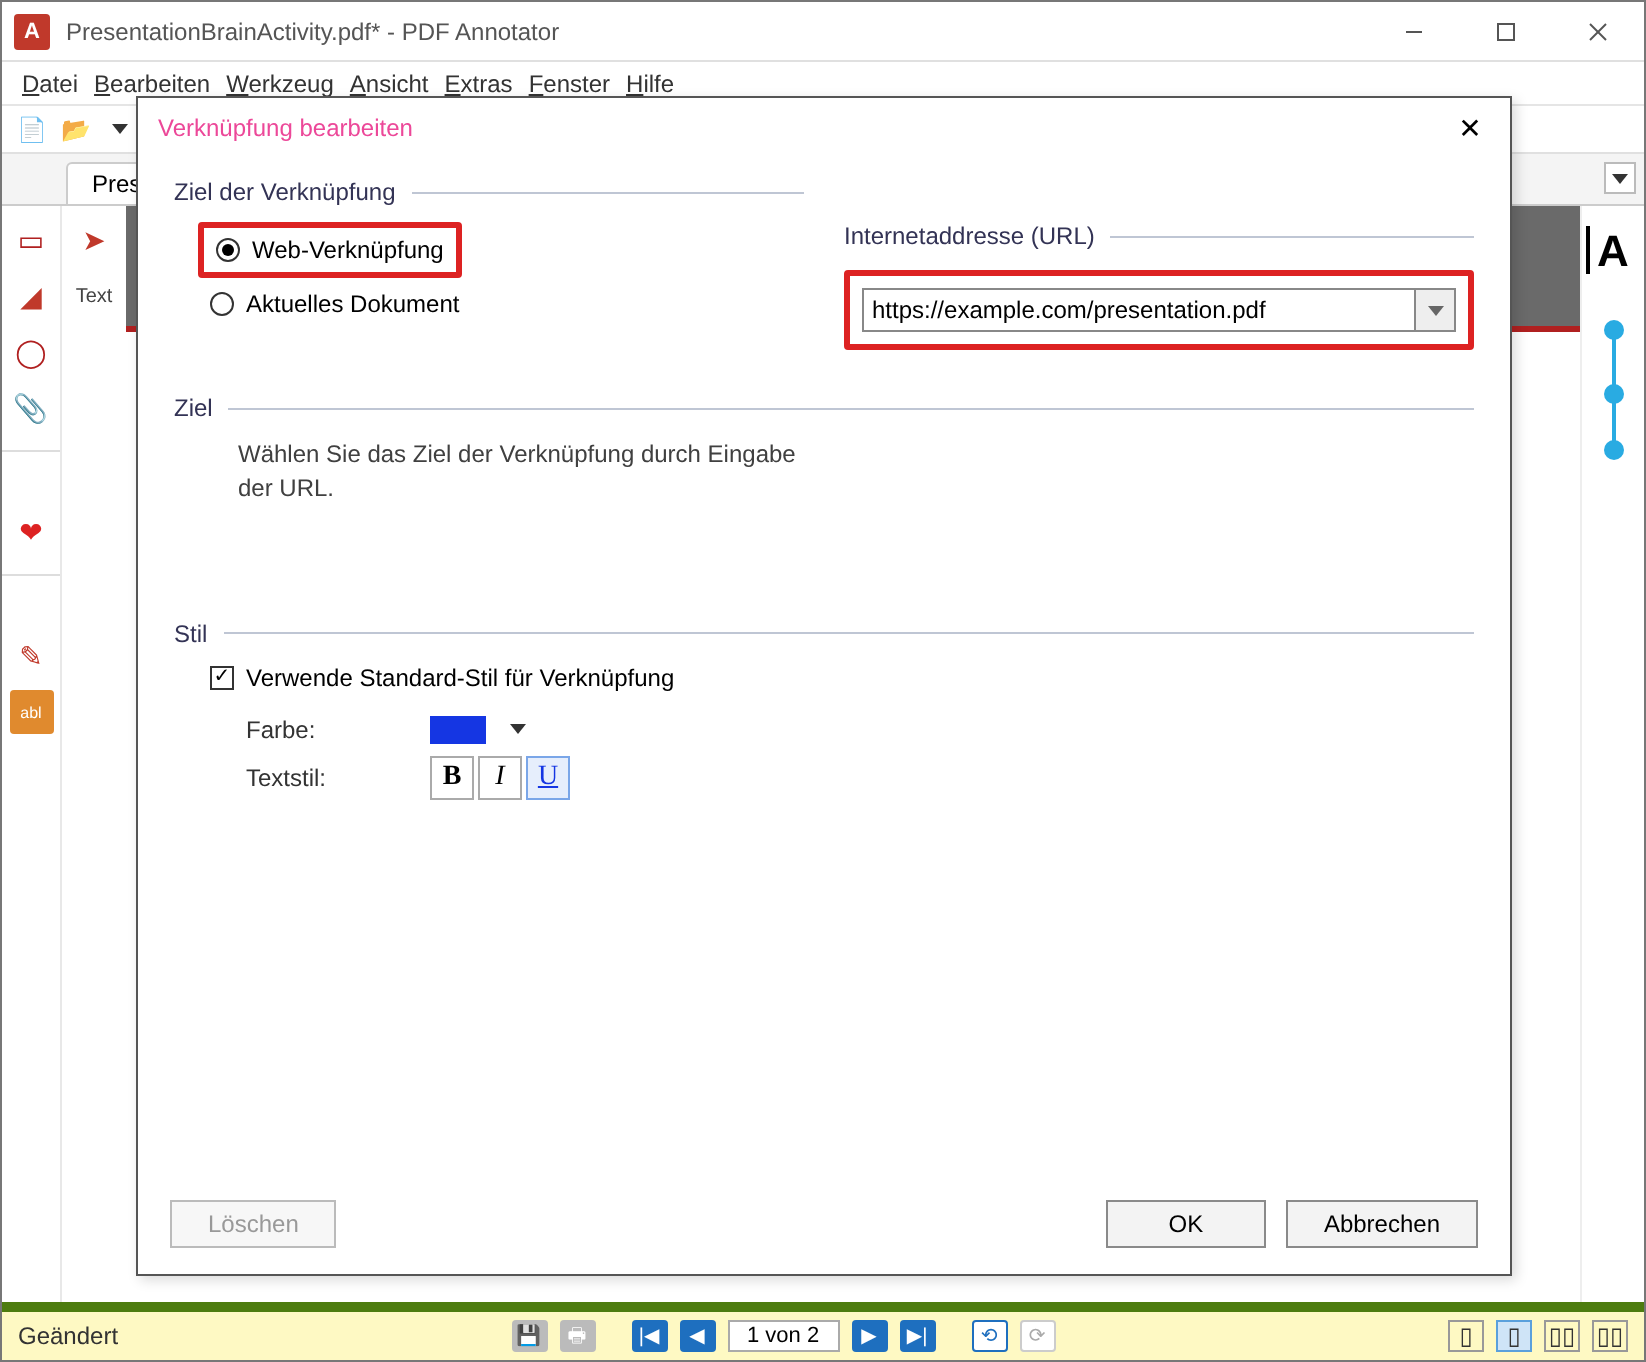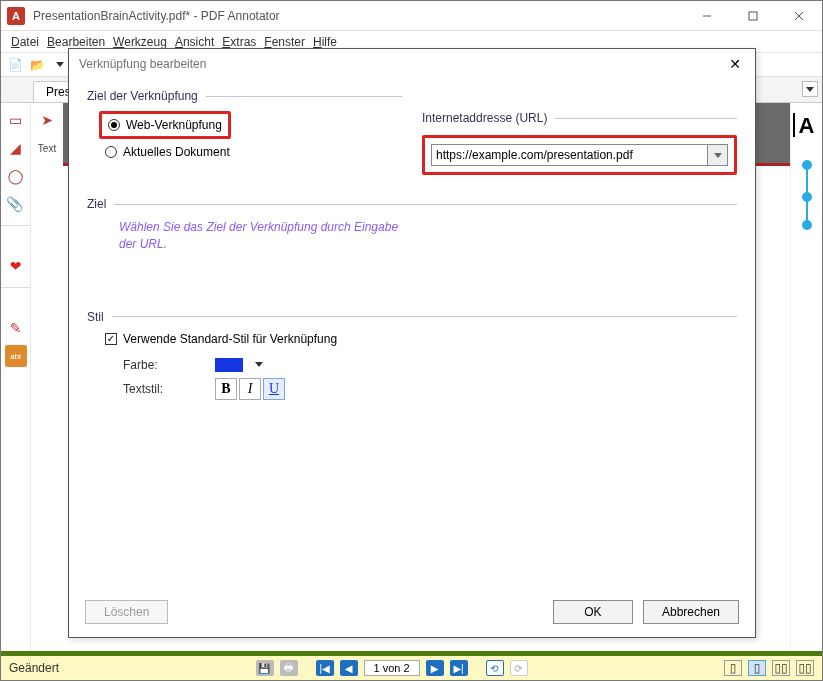--- a/index.html
+++ b/index.html
@@ -52,21 +52,21 @@
 .statusbar .spacer { flex: 1; }
 .sb-btn { width: 18px; height: 16px; display: flex; align-items: center; justify-content: center; background: #1e6fbf; color: #fff; border-radius: 2px; font-size: 10px; }
 .sb-btn.gray { background: #bbb; color: #fff; }
 .sb-input { width: 56px; height: 16px; border: 1px solid #aaa; text-align: center; font-size: 11px; }
 .sb-view { width: 18px; height: 16px; border: 1px solid #999; display: flex; align-items: center; justify-content: center; }
 .sb-view.active { background: #cfe4f7; border-color: #5aa0dc; }
 
 
 .dialog { position: absolute; left: 67px; top: 47px; width: 688px; height: 590px; background: #fff; border: 1px solid #555; box-shadow: 2px 2px 6px rgba(0,0,0,0.15); display: flex; flex-direction: column; }
 .dialog-title { height: 30px; display: flex; align-items: center; padding: 0 10px; }
-.dialog-title .txt { color: #737373; }
+.dialog-title .txt { color: #ec4899; }
 .dialog-title .spacer { flex: 1; }
 .dialog-title .close { width: 20px; height: 20px; display: flex; align-items: center; justify-content: center; font-size: 14px; }
 .dialog-body { flex: 1; padding: 4px 18px 10px 18px; position: relative; }
 .dialog-footer { height: 42px; border-top: 0; display: flex; align-items: center; padding: 0 16px 8px 16px; gap: 10px; }
 .btn { height: 24px; padding: 0 18px; border: 1px solid #8a8a8a; background: #f3f3f3; display: flex; align-items: center; justify-content: center; min-width: 80px; }
 .btn.disabled { color: #999; border-color: #bbb; background: #f7f7f7; }
 
 
 .group { margin-top: 6px; }
 .group-head { display: flex; align-items: center; gap: 8px; color: #335; margin-bottom: 8px; }
@@ -78,21 +78,21 @@
 .radio { width: 12px; height: 12px; border: 1px solid #333; border-radius: 50%; display: flex; align-items: center; justify-content: center; }
 .radio.checked::after { content: ""; width: 6px; height: 6px; background: #000; border-radius: 50%; }
 
 .red-box { border: 3px solid #d22; padding: 4px 6px; border-radius: 2px; display: inline-flex; align-items: center; }
 
 .url-group .group-head { margin-bottom: 10px; margin-top: 28px; }
 .url-row { display: flex; }
 .url-input { flex: 1; height: 22px; border: 1px solid #888; padding: 0 4px; }
 .url-drop { width: 20px; height: 22px; border: 1px solid #888; border-left: none; background: #eee; display: flex; align-items: center; justify-content: center; }
 
-.ziel-text { margin: 6px 0 0 32px; width: 280px; color: #8b5cf6; line-height: 1.45; font-style: italic; }
+.ziel-text { margin: 6px 0 0 32px; width: 280px; color: #404040; line-height: 1.45; }
 
 .check-row { display: flex; align-items: center; gap: 6px; margin: 6px 0 12px 18px; }
 .check { width: 12px; height: 12px; border: 1px solid #333; display: flex; align-items: center; justify-content: center; font-size: 10px; line-height: 1; }
 
 .style-row { display: flex; align-items: center; margin: 6px 0 6px 36px; gap: 12px; }
 .style-row .lab { width: 80px; color: #333; }
 .color-swatch { width: 28px; height: 14px; background: #1536e3; }
 .style-btn { width: 22px; height: 22px; border: 1px solid #aaa; display: flex; align-items: center; justify-content: center; font-family: "Times New Roman", serif; font-size: 14px; }
 .style-btn.b { font-weight: bold; }
 .style-btn.i { font-style: italic; }

